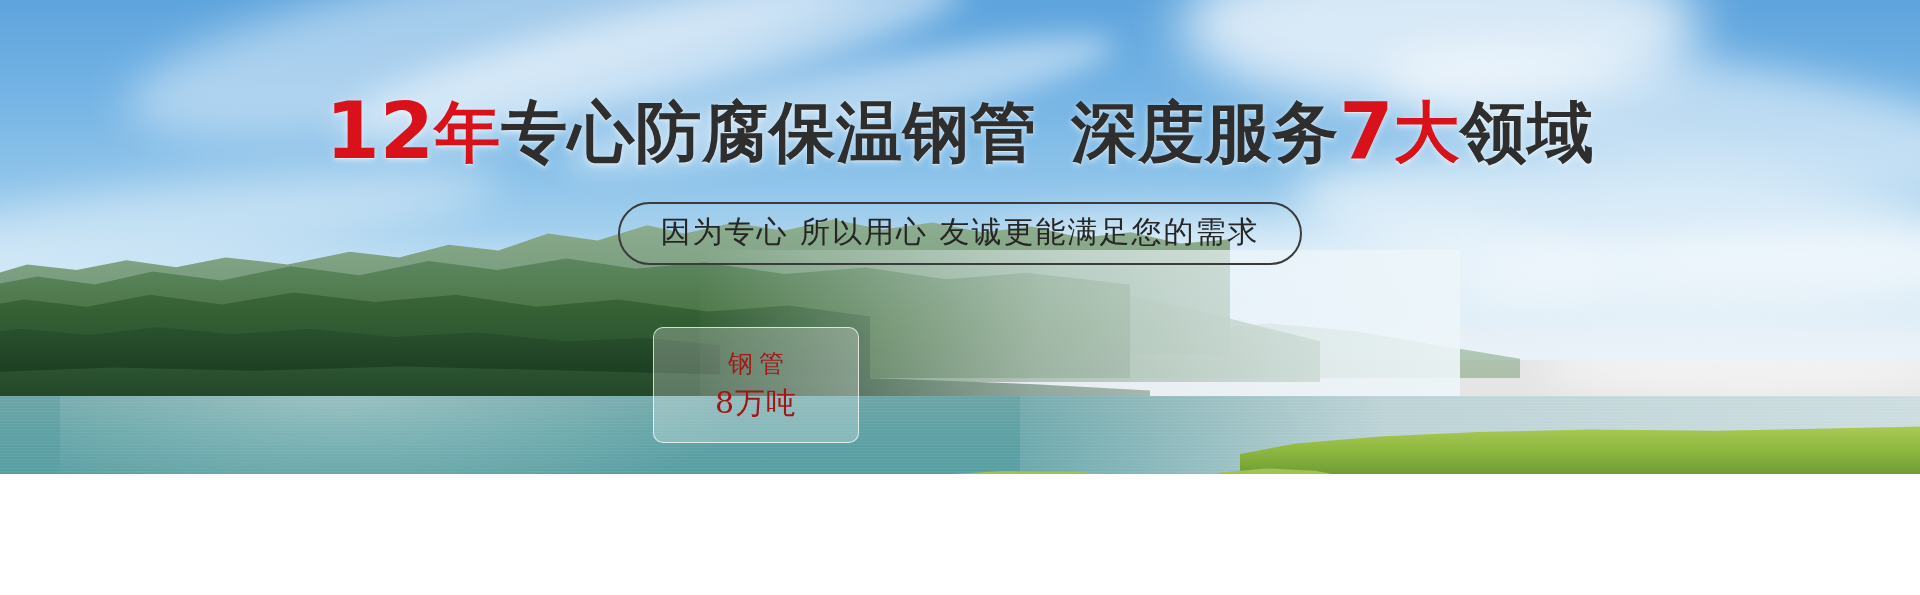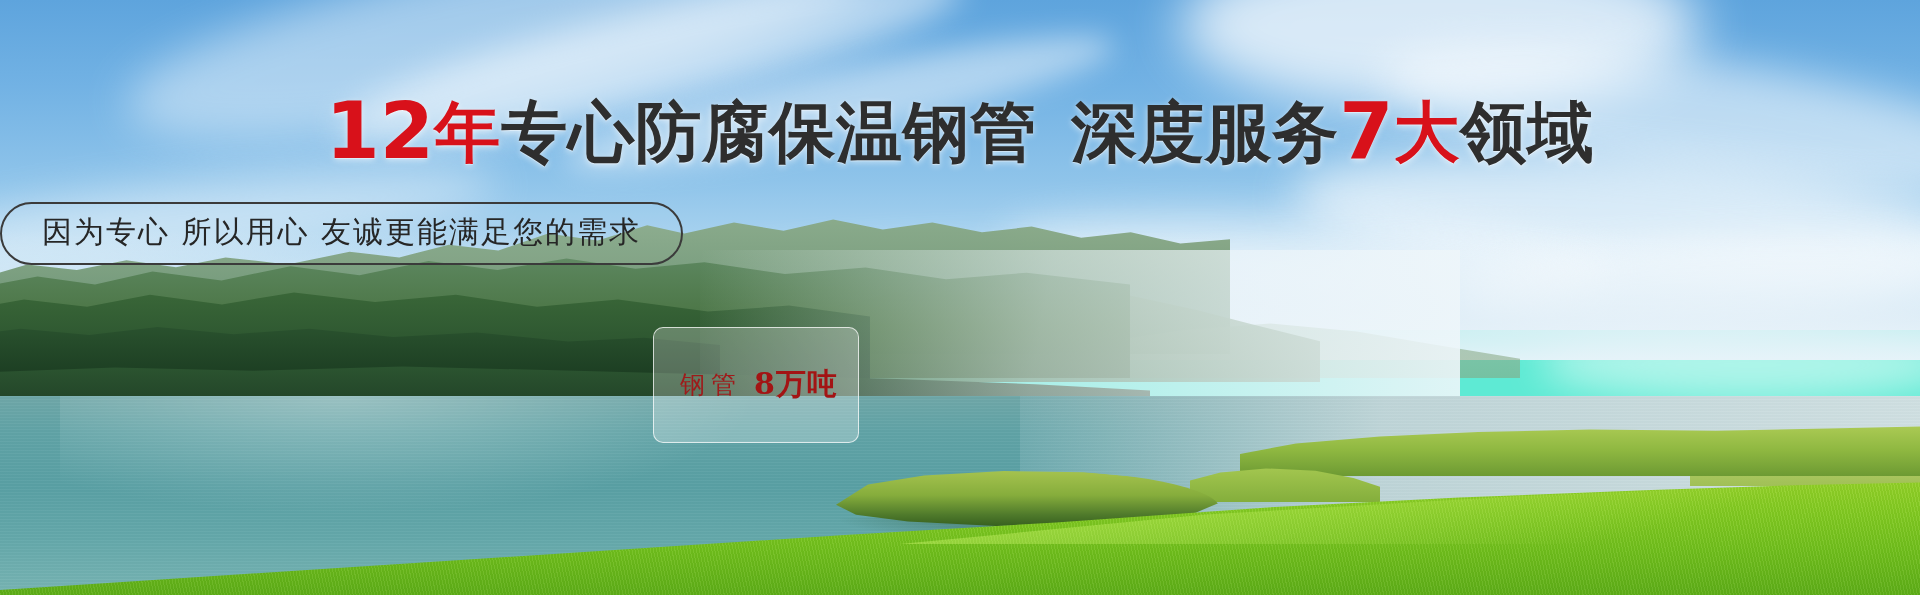--- a/index.html
+++ b/index.html
@@ -6,23 +6,23 @@
   * { margin:0; padding:0; box-sizing:border-box; }
   html,body{ background:#fff; }
   body{
     font-family:"Liberation Sans","DejaVu Sans",sans-serif;
     -webkit-font-smoothing:antialiased;
   }
 
   .banner{
     position:relative;
     width:1920px;
-    height:595px;
+    height:474px;
     overflow:hidden;
-    background:#5eead4;
+    background:#e5e5e5;
   }
 
   
   .sky{
     position:absolute; left:0; top:0; width:1920px; height:330px;
     background:
       linear-gradient(180deg,#5ea4dd 0%,#72b2e4 26%,#8fc4ea 55%,#b2d8f1 80%,#d2e7f4 100%);
   }
   .cloud{ position:absolute; border-radius:50%; filter:blur(16px); background:#ffffff; }
   .cl-a{ left:120px; top:-40px; width:760px; height:150px; opacity:.42;
@@ -211,21 +211,21 @@
     font-size:78px;
     letter-spacing:0;
     vertical-align:-3px;
   }
   .hl-red{ color:#d8111a; }
   .hl-dark{ color:#2e2e2e; }
   .hl-gap{ display:inline-block; width:34px; }
 
   .subtitle-wrap{
     position:absolute; left:0; top:202px; width:1920px;
-    display:flex; 
+    display:flex; justify-content:center;
   }
   .subtitle{
     display:inline-block;
     border:2px solid #3b3b3b;
     border-radius:34px;
     padding:9px 40px 12px;
     font-family:"DejaVu Sans","Liberation Sans",sans-serif;
     font-size:30px;
     line-height:1.25;
     letter-spacing:2px;
@@ -239,20 +239,21 @@
     display:flex;
     gap:6px;
   }
   .card{
     width:206px;
     height:116px;
     border:1px solid rgba(255,255,255,.72);
     border-radius:10px;
     background:rgba(255,255,255,.26);
     display:flex;
+    flex-direction:column;
     align-items:center;
     justify-content:center;
     gap:12px;
     padding:6px 0 8px;
   }
   .card-title{
     font-family:"DejaVu Sans","Liberation Sans",sans-serif;
     font-size:25px;
     font-weight:normal;
     letter-spacing:6px;
@@ -260,21 +261,20 @@
     color:#9e1b1b;
     line-height:1;
   }
   .card-value{
     font-family:"DejaVu Serif","Liberation Serif",serif;
     font-size:30px;
     color:#a31414;
     line-height:1;
     letter-spacing:1px;
     white-space:nowrap;
-    font-weight:bold;
   }
   .card-value sup{
     font-size:17px;
     vertical-align:super;
     line-height:0;
   }
 </style>
 </head>
 <body>
 

